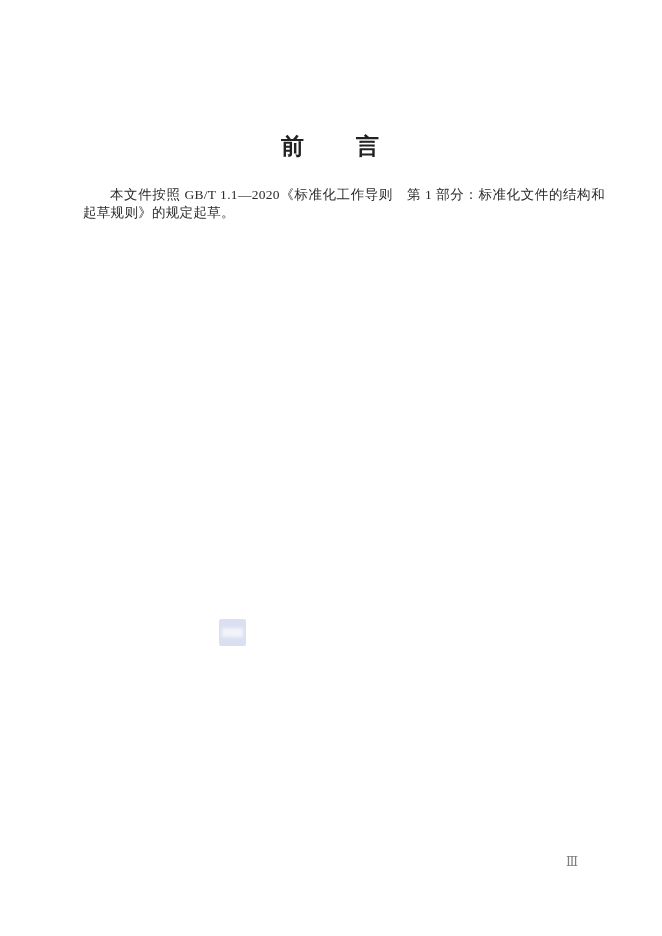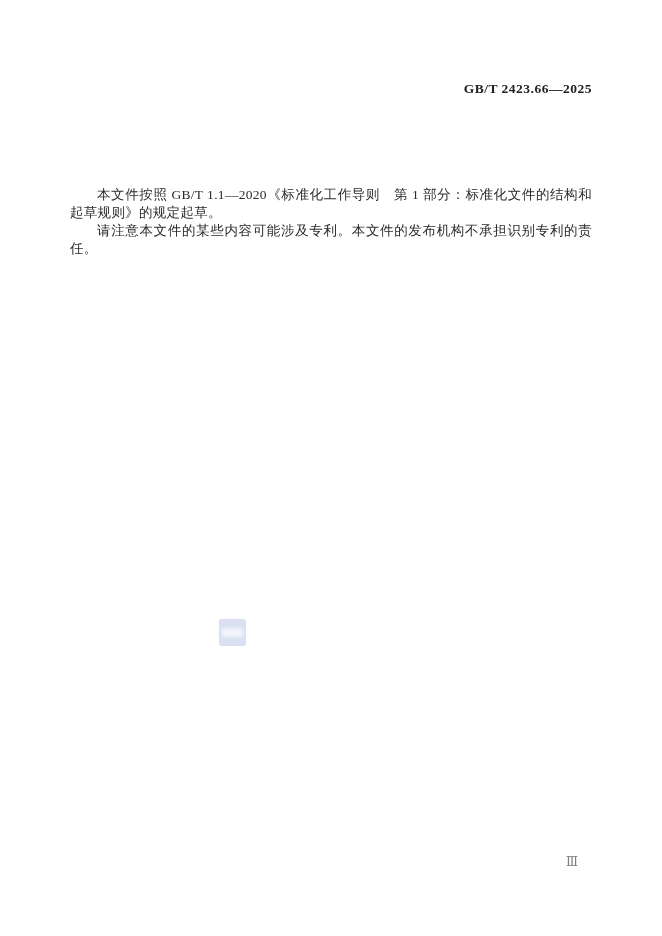--- a/index.html
+++ b/index.html
@@ -38,21 +38,21 @@
     margin: 0;
     text-align: center;
     font-size: 23px;
     font-weight: bold;
     color: #222222;
     letter-spacing: 2px;
   }
   .foreword-body {
     position: absolute;
     top: 186px;
-    left: 70px;
+    left: 83px;
     width: 522px;
   }
   .foreword-body p {
     margin: 0;
     font-size: 13.5px;
     line-height: 18px;
     text-align: justify;
     text-indent: 2em;
     letter-spacing: 0.3px;
     color: #2b2b2b;
@@ -89,28 +89,25 @@
     font-size: 12.5px;
     color: #7d7d7d;
     font-family: "DejaVu Serif", "Liberation Serif", serif;
   }
 </style>
 </head>
 <body>
 
 <div class="page">
 
-  <header class="page-header">
-    <span class="standard-number">GB/T 2423.66—2025</span>
-  </header>
 
+  <h1 class="page-title">前　　言</h1>
 
   <main class="foreword-body">
     <p>本文件按照 GB/T 1.1—2020《标准化工作导则　第 1 部分：标准化文件的结构和起草规则》的规定起草。</p>
-    <p>请注意本文件的某些内容可能涉及专利。本文件的发布机构不承担识别专利的责任。</p>
   </main>
 
   <div class="watermark-stamp">
     <div class="glyph-blur"></div>
   </div>
 
   <footer class="page-footer">
     <span class="page-number">Ⅲ</span>
   </footer>
 

